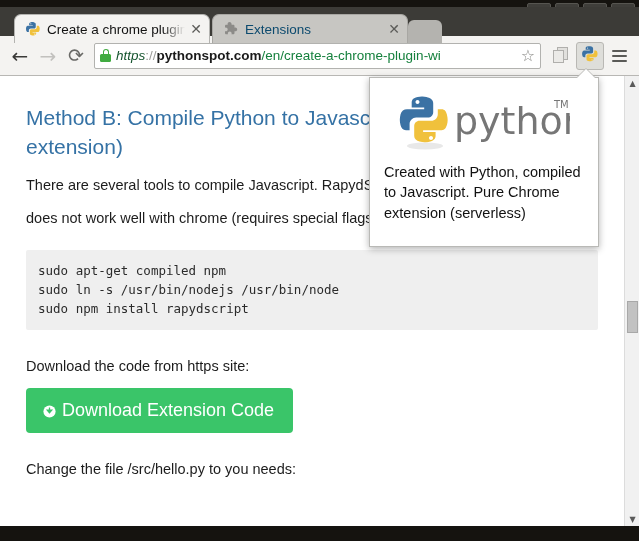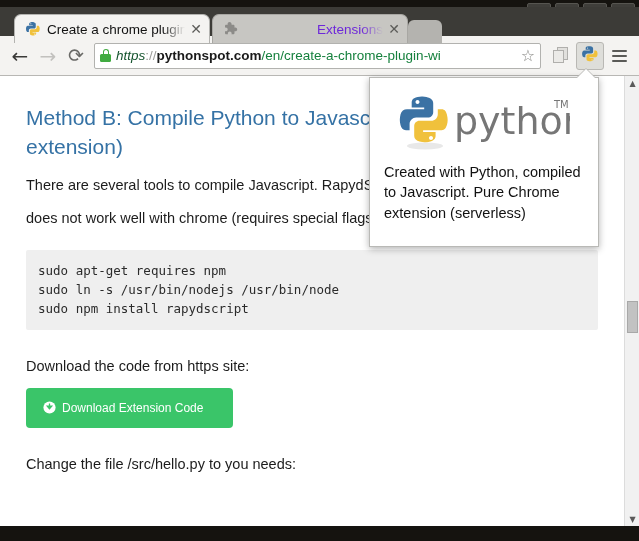--- a/index.html
+++ b/index.html
@@ -73,21 +73,21 @@
     z-index: 1;
   }
   .favicon { width: 16px; height: 16px; flex: 0 0 16px; margin-right: 6px; }
   .tab-title {
     flex: 1 1 auto; min-width: 0;
     font-size: 13.5px; color: #121212;
     white-space: nowrap; overflow: hidden;
     -webkit-mask-image: linear-gradient(to right, #000 84%, transparent 100%);
     mask-image: linear-gradient(to right, #000 84%, transparent 100%);
   }
-  .tab.inactive .tab-title { color: #6d28d9; text-align: right; }
+  .tab.inactive .tab-title { color: #0c4a6e; }
   .tab-close {
     flex: 0 0 14px; width: 14px; height: 14px; margin-left: 4px;
     position: relative; color: #5b5b58; font-size: 14px;
     line-height: 14px; text-align: center;
     font-family: "DejaVu Sans", sans-serif;
   }
 
   
   .toolbar {
     position: absolute; left: 0; top: 36px; width: 639px; height: 40px;
@@ -189,22 +189,22 @@
   pre.code {
     background: #efefef; border-radius: 2px;
     margin-top: 22px; padding: 11px 12px 12px 12px;
     font-family: "DejaVu Sans Mono", monospace;
     font-size: 12.5px; line-height: 1.52; color: #2b2b2b;
     white-space: pre; overflow: hidden;
   }
   .btn-dl {
     display: inline-block; margin-top: 14px;
     background: #3ac569; color: #ffffff;
-    font-size: 12px; line-height: 1;
-    padding: 13px 30px 14px 17px;
+    font-size: 18px; line-height: 1;
+    padding: 13px 19px 14px 17px;
     border-radius: 4px; white-space: nowrap;
   }
   .btn-dl .dlicon {
     display: inline-block; width: 13px; height: 13px;
     margin-right: 6px; vertical-align: -2px;
   }
   .lbl-dl { font-size: 14.5px; color: #1c1c1c; margin-top: 28px; }
 
   
   .vsb {
@@ -364,21 +364,21 @@
     <div class="page">
 
       <h1 class="method">
         <span>Method B: Compile Python to Javascript (pure</span>
         <span class="l2">extension)</span>
       </h1>
 
       <p class="body">There are several tools to compile Javascript. RapydScript</p>
       <p class="body tight">does not work well with chrome (requires special flags).</p>
 
-      <pre class="code">sudo apt-get requires npm
+      <pre class="code">sudo apt-get compiled npm
 sudo ln -s /usr/bin/nodejs /usr/bin/node
 sudo npm install rapydscript</pre>
 
       <div class="lbl-dl">Download the code from https site:</div>
 
       <a class="btn-dl">
         <span class="dlicon">
           <svg viewBox="0 0 16 16" width="13" height="13">
             <circle cx="8" cy="8" r="7.5" fill="#ffffff"></circle>
             <path d="M8 3.2v5.1M8 9.6L5.3 6.4h5.4z" stroke="#3ac569" stroke-width="1.6" fill="#3ac569"></path>

